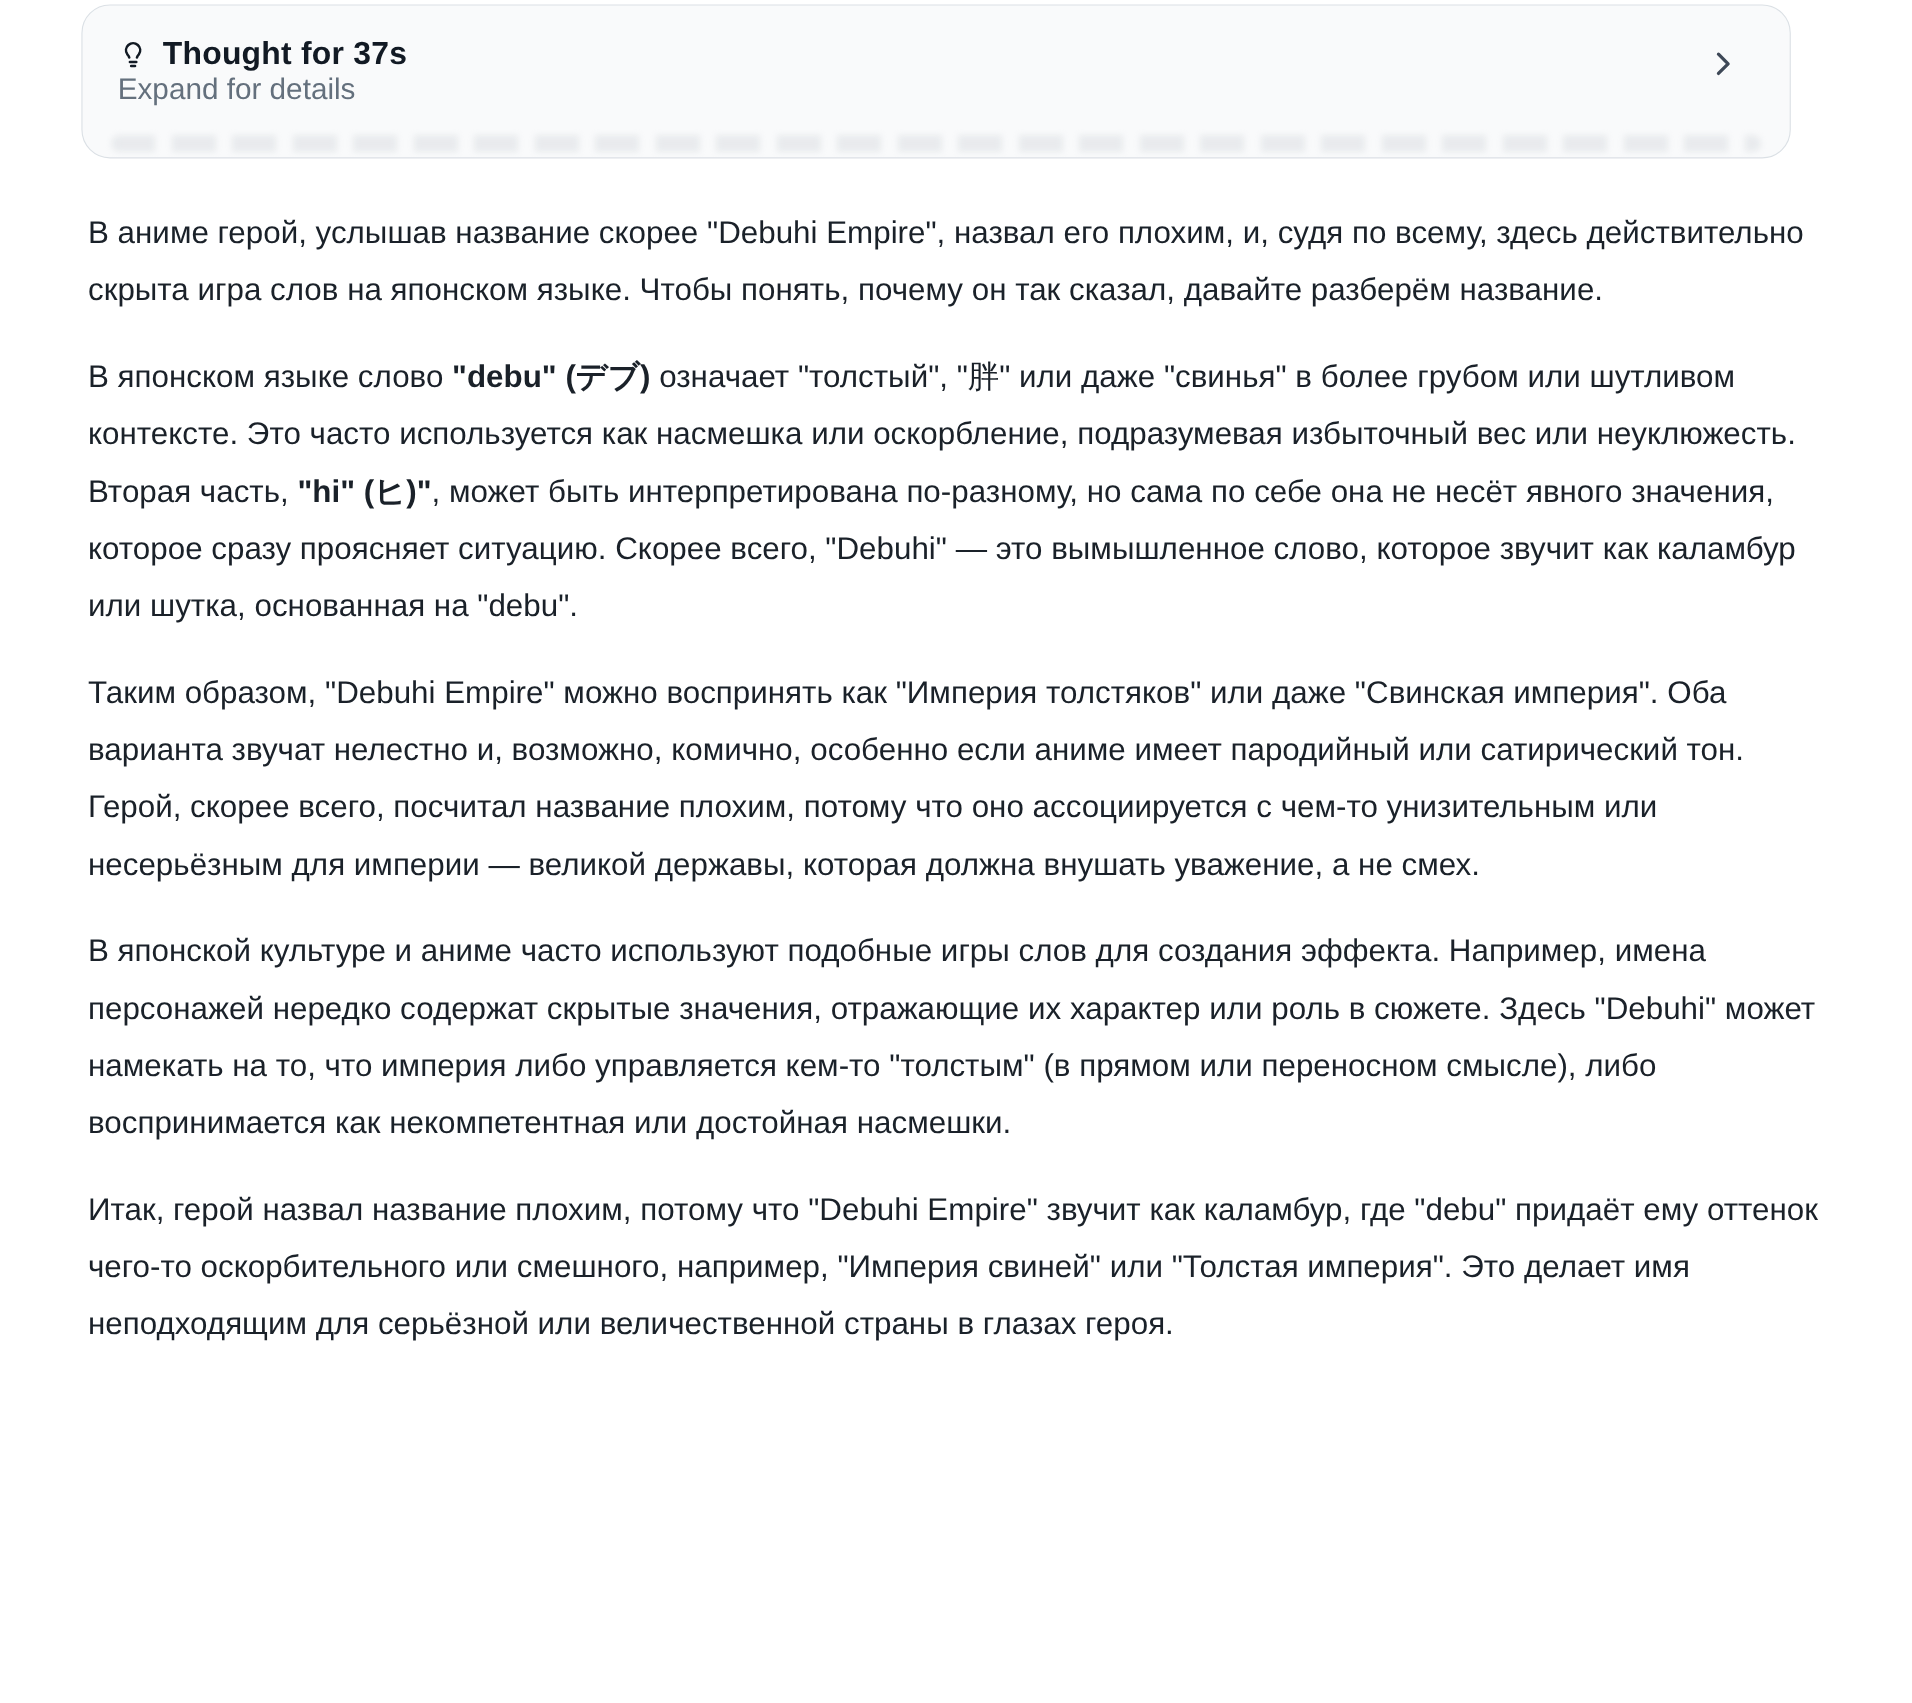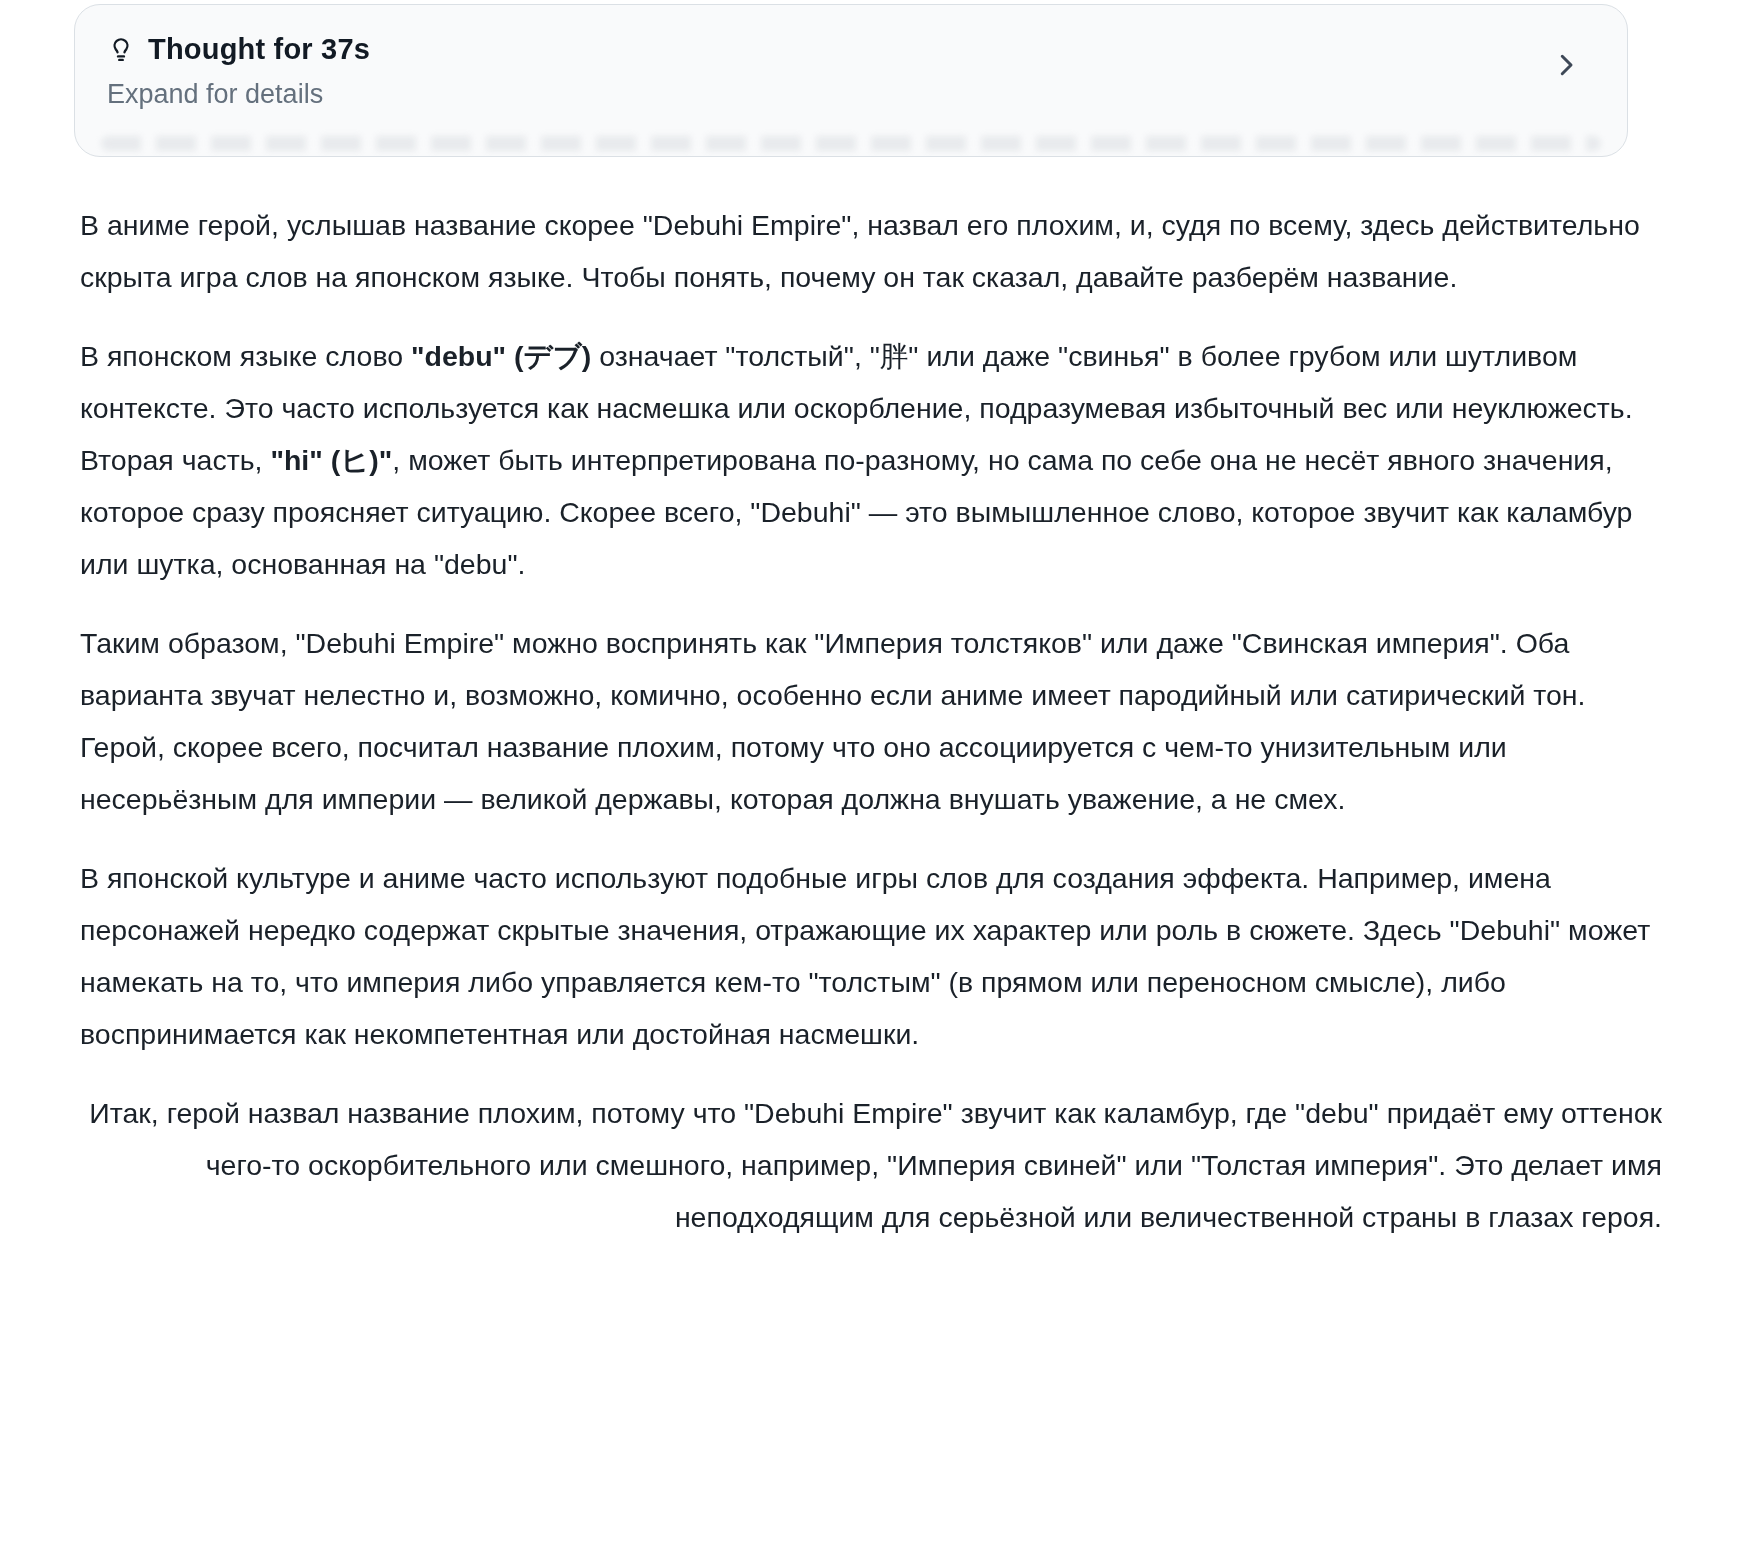--- a/index.html
+++ b/index.html
@@ -39,21 +39,20 @@
   .thought-left{display:flex;flex-direction:column;}
   .thought-title-row{display:flex;align-items:center;gap:13px;}
   .bulb{width:28px;height:28px;flex:0 0 auto;color:#121a24;}
   .thought-title{
     font-size:29px;
     font-weight:700;
     color:#121a24;
     letter-spacing:.2px;
   }
   .thought-sub{
-    margin-top:13px;
     font-size:27px;
     color:var(--muted-text);
   }
   .chev{width:30px;height:30px;color:var(--chevron);flex:0 0 auto;margin-top:-14px;}
   .blur-strip{
     position:absolute;
     left:26px;right:26px;bottom:5px;height:15px;
     background:repeating-linear-gradient(90deg,#c7ccd2 0 40px,transparent 40px 55px);
     filter:blur(3px);
     opacity:.32;
@@ -61,21 +60,21 @@
     pointer-events:none;
   }
   .answer{
     margin-top:42px;
     width:1582px;
     font-size:28.5px;
     line-height:52px;
     color:var(--text);
   }
   .answer p{margin:0 0 27px 0;}
-  .answer p:last-child{margin-bottom:0;text-align:right;}
+  .answer p:last-child{margin-bottom:0;}
   .answer strong{font-weight:700;}
 </style>
 </head>
 <body>
 
 <div class="wrap">
 
   <div class="thought-box">
     <div class="thought-left">
       <div class="thought-title-row">

